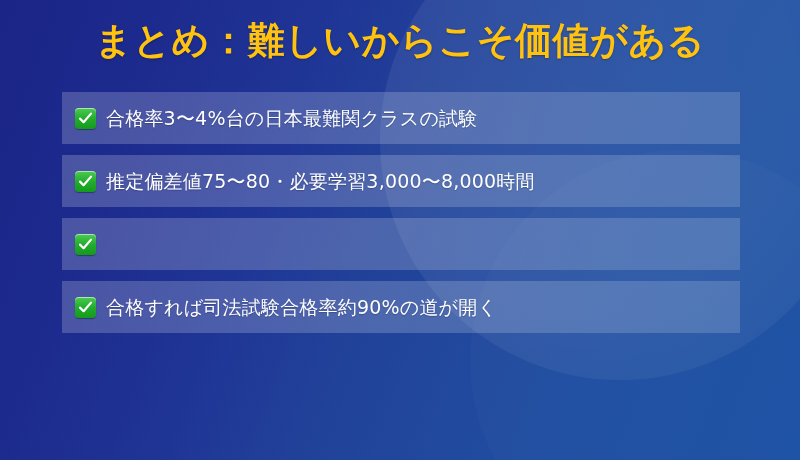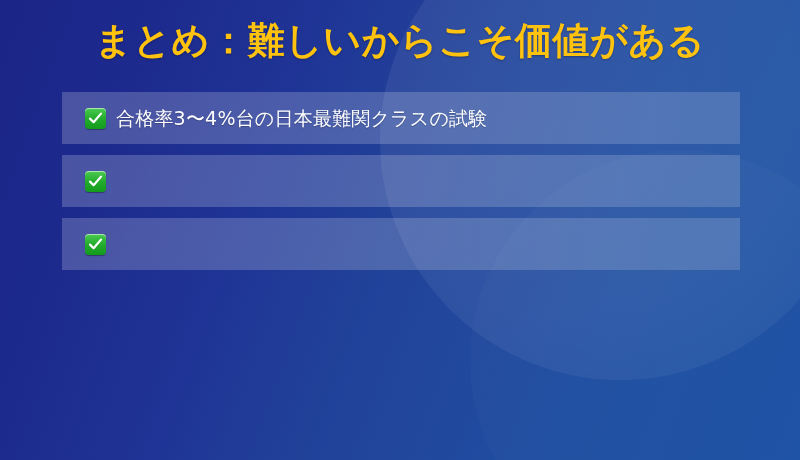--- a/index.html
+++ b/index.html
@@ -76,21 +76,21 @@
     position: relative;
     height: 52px;
     margin-bottom: 11px;
     background: linear-gradient(100deg,
         rgba(255,255,255,0.20) 0%,
         rgba(255,255,255,0.195) 45%,
         rgba(255,255,255,0.175) 70%,
         rgba(255,255,255,0.16) 100%);
     display: flex;
     align-items: center;
-    padding-left: 23px;
+    padding-left: 13px;
     box-sizing: border-box;
   }
 
   .check-icon {
     flex: 0 0 auto;
     width: 21px;
     height: 21px;
     border-radius: 4px;
     background: linear-gradient(180deg, #4ccb52 0%, #22ab2c 52%, #139b1c 100%);
     box-shadow: inset 0 1px 0 rgba(255,255,255,0.55),
@@ -131,32 +131,41 @@
 
     <div class="bullet-card">
       <span class="check-icon">
         <svg viewBox="0 0 15 15" aria-hidden="true">
             <path d="M2 7.6 L5.6 11.2 L13 2.6" fill="none" stroke="#ffffff" stroke-width="2.2" stroke-linecap="round" stroke-linejoin="round"></path>
           </svg>
       </span>
       <span class="bullet-text">合格率3〜4%台の日本最難関クラスの試験</span>
     </div>
 
+    <div class="bullet-card">
+      <span class="check-icon">
+        <svg viewBox="0 0 15 15" aria-hidden="true">
+            <path d="M2 7.6 L5.6 11.2 L13 2.6" fill="none" stroke="#ffffff" stroke-width="2.2" stroke-linecap="round" stroke-linejoin="round"></path>
+          </svg>
+      </span>
+      <span class="bullet-text">推定偏差値75〜80・必要学習3,000〜8,000時間</span>
+    </div>
 
     <div class="bullet-card">
       <span class="check-icon">
         <svg viewBox="0 0 15 15" aria-hidden="true">
             <path d="M2 7.6 L5.6 11.2 L13 2.6" fill="none" stroke="#ffffff" stroke-width="2.2" stroke-linecap="round" stroke-linejoin="round"></path>
           </svg>
       </span>
     </div>
 
 
     <div class="bullet-card">
       <span class="check-icon">
         <svg viewBox="0 0 15 15" aria-hidden="true">
             <path d="M2 7.6 L5.6 11.2 L13 2.6" fill="none" stroke="#ffffff" stroke-width="2.2" stroke-linecap="round" stroke-linejoin="round"></path>
           </svg>
       </span>
+      <span class="bullet-text">合格すれば司法試験合格率約90%の道が開く</span>
     </div>
 
   </div>
 </div>
 
 </body></html>

